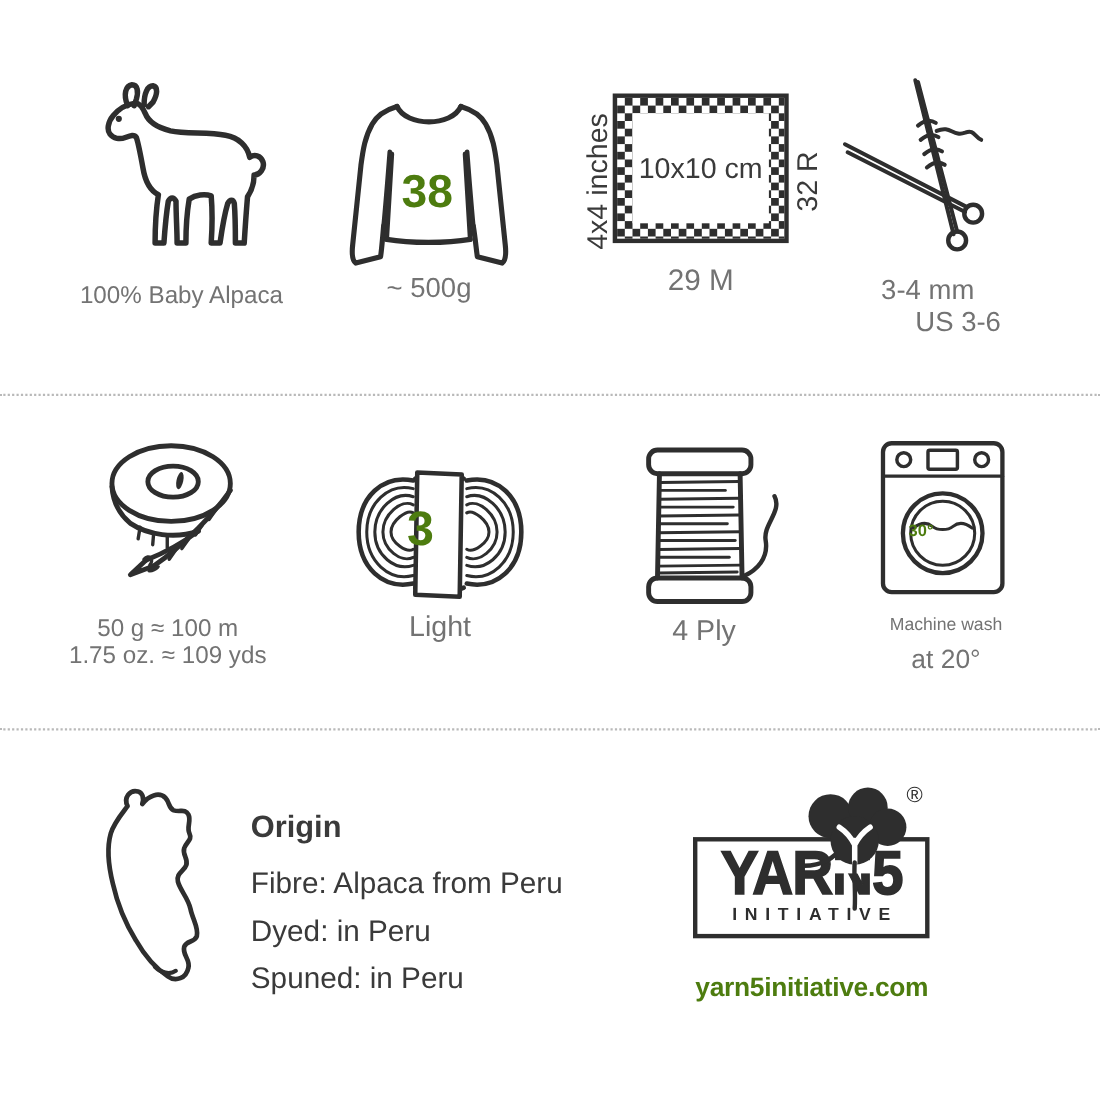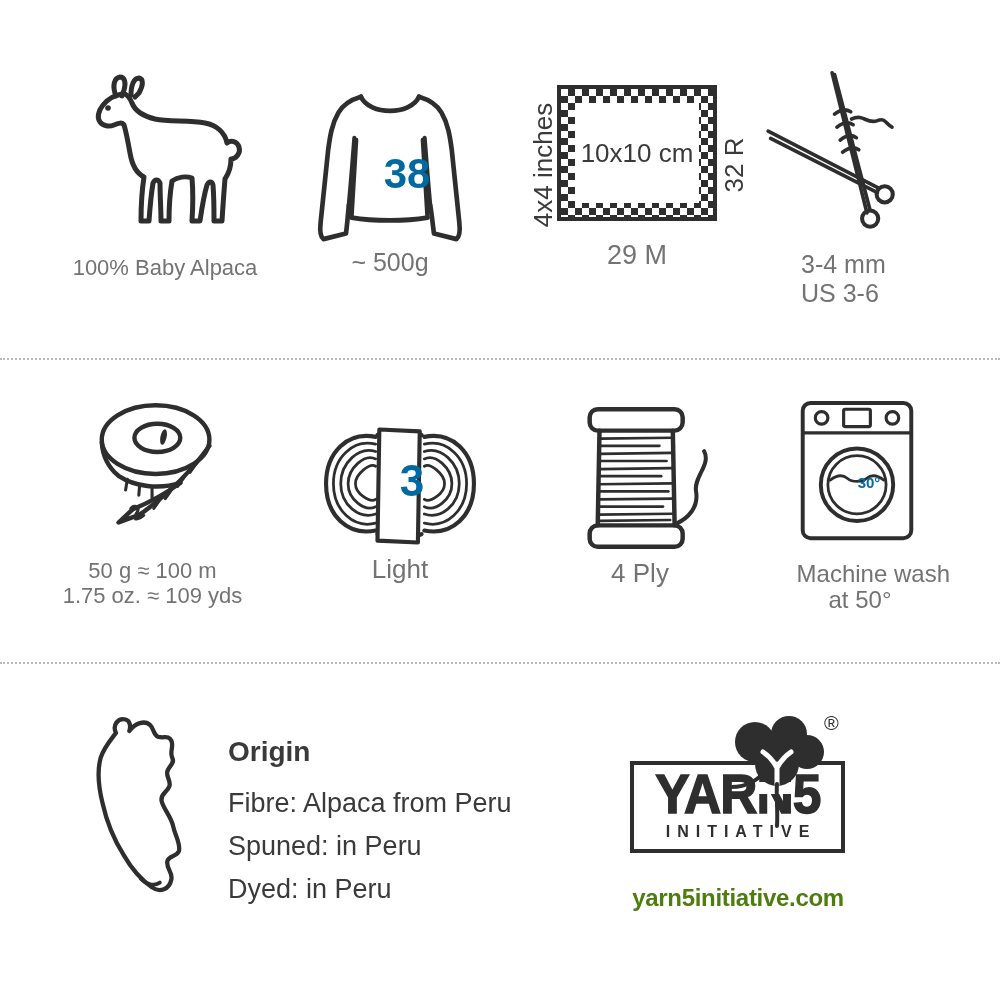--- a/index.html
+++ b/index.html
@@ -17,21 +17,21 @@
          font-size:26px;color:#3a3a3a;}
   .vlabel{position:absolute;text-align:center;transform:rotate(-90deg);font-size:26px;white-space:nowrap;}
   
   .logo-box{position:absolute;box-sizing:border-box;border:4px solid #2e2e2e;display:flex;flex-direction:column;
          align-items:center;justify-content:flex-start;}
   .logo-name{font-weight:bold;font-size:56px;line-height:54px;letter-spacing:-1px;color:#2e2e2e;
          transform:scaleX(0.92);-webkit-text-stroke:1.5px #2e2e2e;margin-top:2px;}
   .logo-sub{font-weight:bold;font-size:16px;letter-spacing:7px;padding-left:7px;color:#2e2e2e;margin-top:2px;}
   .logo-url{position:absolute;text-align:center;font-weight:bold;font-size:24px;letter-spacing:-0.3px;color:#4d7c0f;}
   .reg{position:absolute;font-size:20px;color:#2e2e2e;}
-  .num-overlay{position:absolute;text-align:center;font-weight:bold;color:#0369a1;margin-left:12px;}
+  .num-overlay{position:absolute;text-align:left;font-weight:bold;color:#4d7c0f;}
 </style>
 </head>
 <body>
 
 <div id="page">
 
   <div class="cell" style="left:40px;top:0;width:250px;height:360px;">
     <svg style="position:absolute;left:25px;top:68px;" width="200" height="170" viewBox="0 0 200 170">
       <path class="stroke" stroke-width="5" d="M57,26 C50,27 43,31 38,37 C33,43 32,50 35,54 C38,58 44,59 49,57 C54,55 57,54 59,57
            C61,63 63,74 65,85 C67,97 71,105 79,109 C77,122 76,137 76,153 L84,153 C85,139 86,127 88,115
@@ -79,21 +79,21 @@
       <path class="stroke" stroke-width="4.5" d="M94,13 L137,186"></path>
       <path class="stroke" stroke-width="4.5" d="M97,15 L141,183"></path>
       <circle class="stroke" stroke-width="5" cx="141" cy="193" r="10" fill="#fff"></circle>
       <path class="stroke" stroke-width="4.5" d="M97,64 Q108,55 117,61"></path>
       <path class="stroke" stroke-width="4.5" d="M100,80 Q111,71 120,77"></path>
       <path class="stroke" stroke-width="4.5" d="M104,96 Q115,87 124,93"></path>
       <path class="stroke" stroke-width="4.5" d="M107,111 Q118,102 127,108"></path>
       <path class="stroke" stroke-width="4.5" d="M118,70 C134,63 136,77 150,72 C160,68 160,76 168,80"></path>
     </svg>
     <div class="cap" style="left:63px;top:250px;width:140px;font-size:25px;text-align:left;">3-4 mm</div>
-    <div class="cap" style="left:63px;top:279px;width:140px;font-size:25px;text-align:left;">US 3-6</div>
+    <div class="cap" style="left:63px;top:279px;width:140px;font-size:25px;text-align:center;">US 3-6</div>
   </div>
 
   <div class="divider" style="top:358px;"></div>
 
   <div class="cell" style="left:30px;top:360px;width:245px;height:303px;">
     <svg style="position:absolute;left:55px;top:28px;" width="150" height="165" viewBox="0 0 170 180">
       <ellipse class="stroke" stroke-width="5" cx="80" cy="55" rx="61" ry="39"></ellipse>
       <ellipse class="stroke" stroke-width="5" cx="82" cy="53" rx="26" ry="16"></ellipse>
       <ellipse cx="89" cy="52" rx="3.5" ry="9" fill="#2e2e2e" transform="rotate(12 89 52)"></ellipse>
       <path class="stroke" stroke-width="5" d="M19,58 C20,74 26,86 38,96 C56,108 84,112 108,104"></path>
@@ -166,41 +166,41 @@
       <rect class="stroke" stroke-width="5" x="6" y="6" width="138" height="172" rx="10"></rect>
       <path class="stroke" stroke-width="4" d="M6,44 L144,44"></path>
       <circle class="stroke" stroke-width="4" cx="30" cy="25" r="8"></circle>
       <circle class="stroke" stroke-width="4" cx="120" cy="25" r="8"></circle>
       <rect class="stroke" stroke-width="4" x="58" y="14" width="34" height="22" rx="2"></rect>
       <circle class="stroke" stroke-width="5" cx="75" cy="110" r="46"></circle>
       <circle class="stroke" stroke-width="3.5" cx="75" cy="110" r="37"></circle>
       <path class="stroke" stroke-width="3.5" d="M41,104 C50,97 57,97 63,102 C69,107 81,107 87,102 C93,97 100,97 109,104"></path>
     </svg>
     <div class="num-overlay" style="left:56px;top:114px;width:62px;font-size:15px;">30°</div>
-    <div class="cap" style="left:0;top:200px;width:180px;font-size:24px;text-align:right;">Machine wash</div>
-    <div class="cap" style="left:0;top:226px;width:180px;font-size:24px;">at 50°</div>
+    <div class="cap" style="left:0;top:200px;width:180px;font-size:16px;">Machine wash</div>
+    <div class="cap" style="left:0;top:226px;width:180px;font-size:24px;">at 20°</div>
   </div>
 
   <div class="divider" style="top:662px;"></div>
 
   <svg style="position:absolute;left:72px;top:710px;" width="128" height="205" viewBox="0 0 130 215">
     <path class="stroke" stroke-width="4.5" d="M44,24 C40,16 46,8 54,10 C58,11 60,16 58,22 C64,14 74,10 80,16 C84,20 83,26 88,28
          C94,30 99,26 102,32 C105,38 100,44 103,50 C106,56 100,58 98,64 C96,70 102,74 100,80
          C98,86 90,88 92,96 C94,104 102,112 104,122 C106,132 112,140 110,148
          C108,154 100,152 98,158 C96,166 104,170 102,178 C100,188 90,192 82,186
          C70,178 60,166 52,152 C42,136 34,116 30,98 C26,82 24,64 28,50 C31,40 38,32 44,24 Z"></path>
     <path class="stroke" stroke-width="4" d="M70,177 C76,183 84,185 90,181"></path>
   </svg>
 
   <div class="cell" style="left:228px;top:736px;width:380px;height:190px;">
     <div style="font-size:28px;font-weight:bold;color:#3a3a3a;">Origin</div>
     <div style="font-size:27px;margin-top:14px;line-height:43px;color:#3a3a3a;">
       <div>Fibre: Alpaca from Peru</div>
+      <div>Dyed: in Peru</div>
       <div>Spuned: in Peru</div>
-      <div>Dyed: in Peru</div>
     </div>
   </div>
 
   <div class="logo-box" style="left:630px;top:761px;width:215px;height:92px;">
     <div class="logo-name">YARN5</div>
     <div class="logo-sub">INITIATIVE</div>
   </div>
   <svg style="position:absolute;left:727px;top:700px;" width="100" height="135" viewBox="0 0 100 135">
     <rect x="30" y="82" width="36" height="12" fill="#fff"></rect>
     <path class="stroke" stroke-width="4" d="M4,87 C20,87 32,80 38,70"></path>

